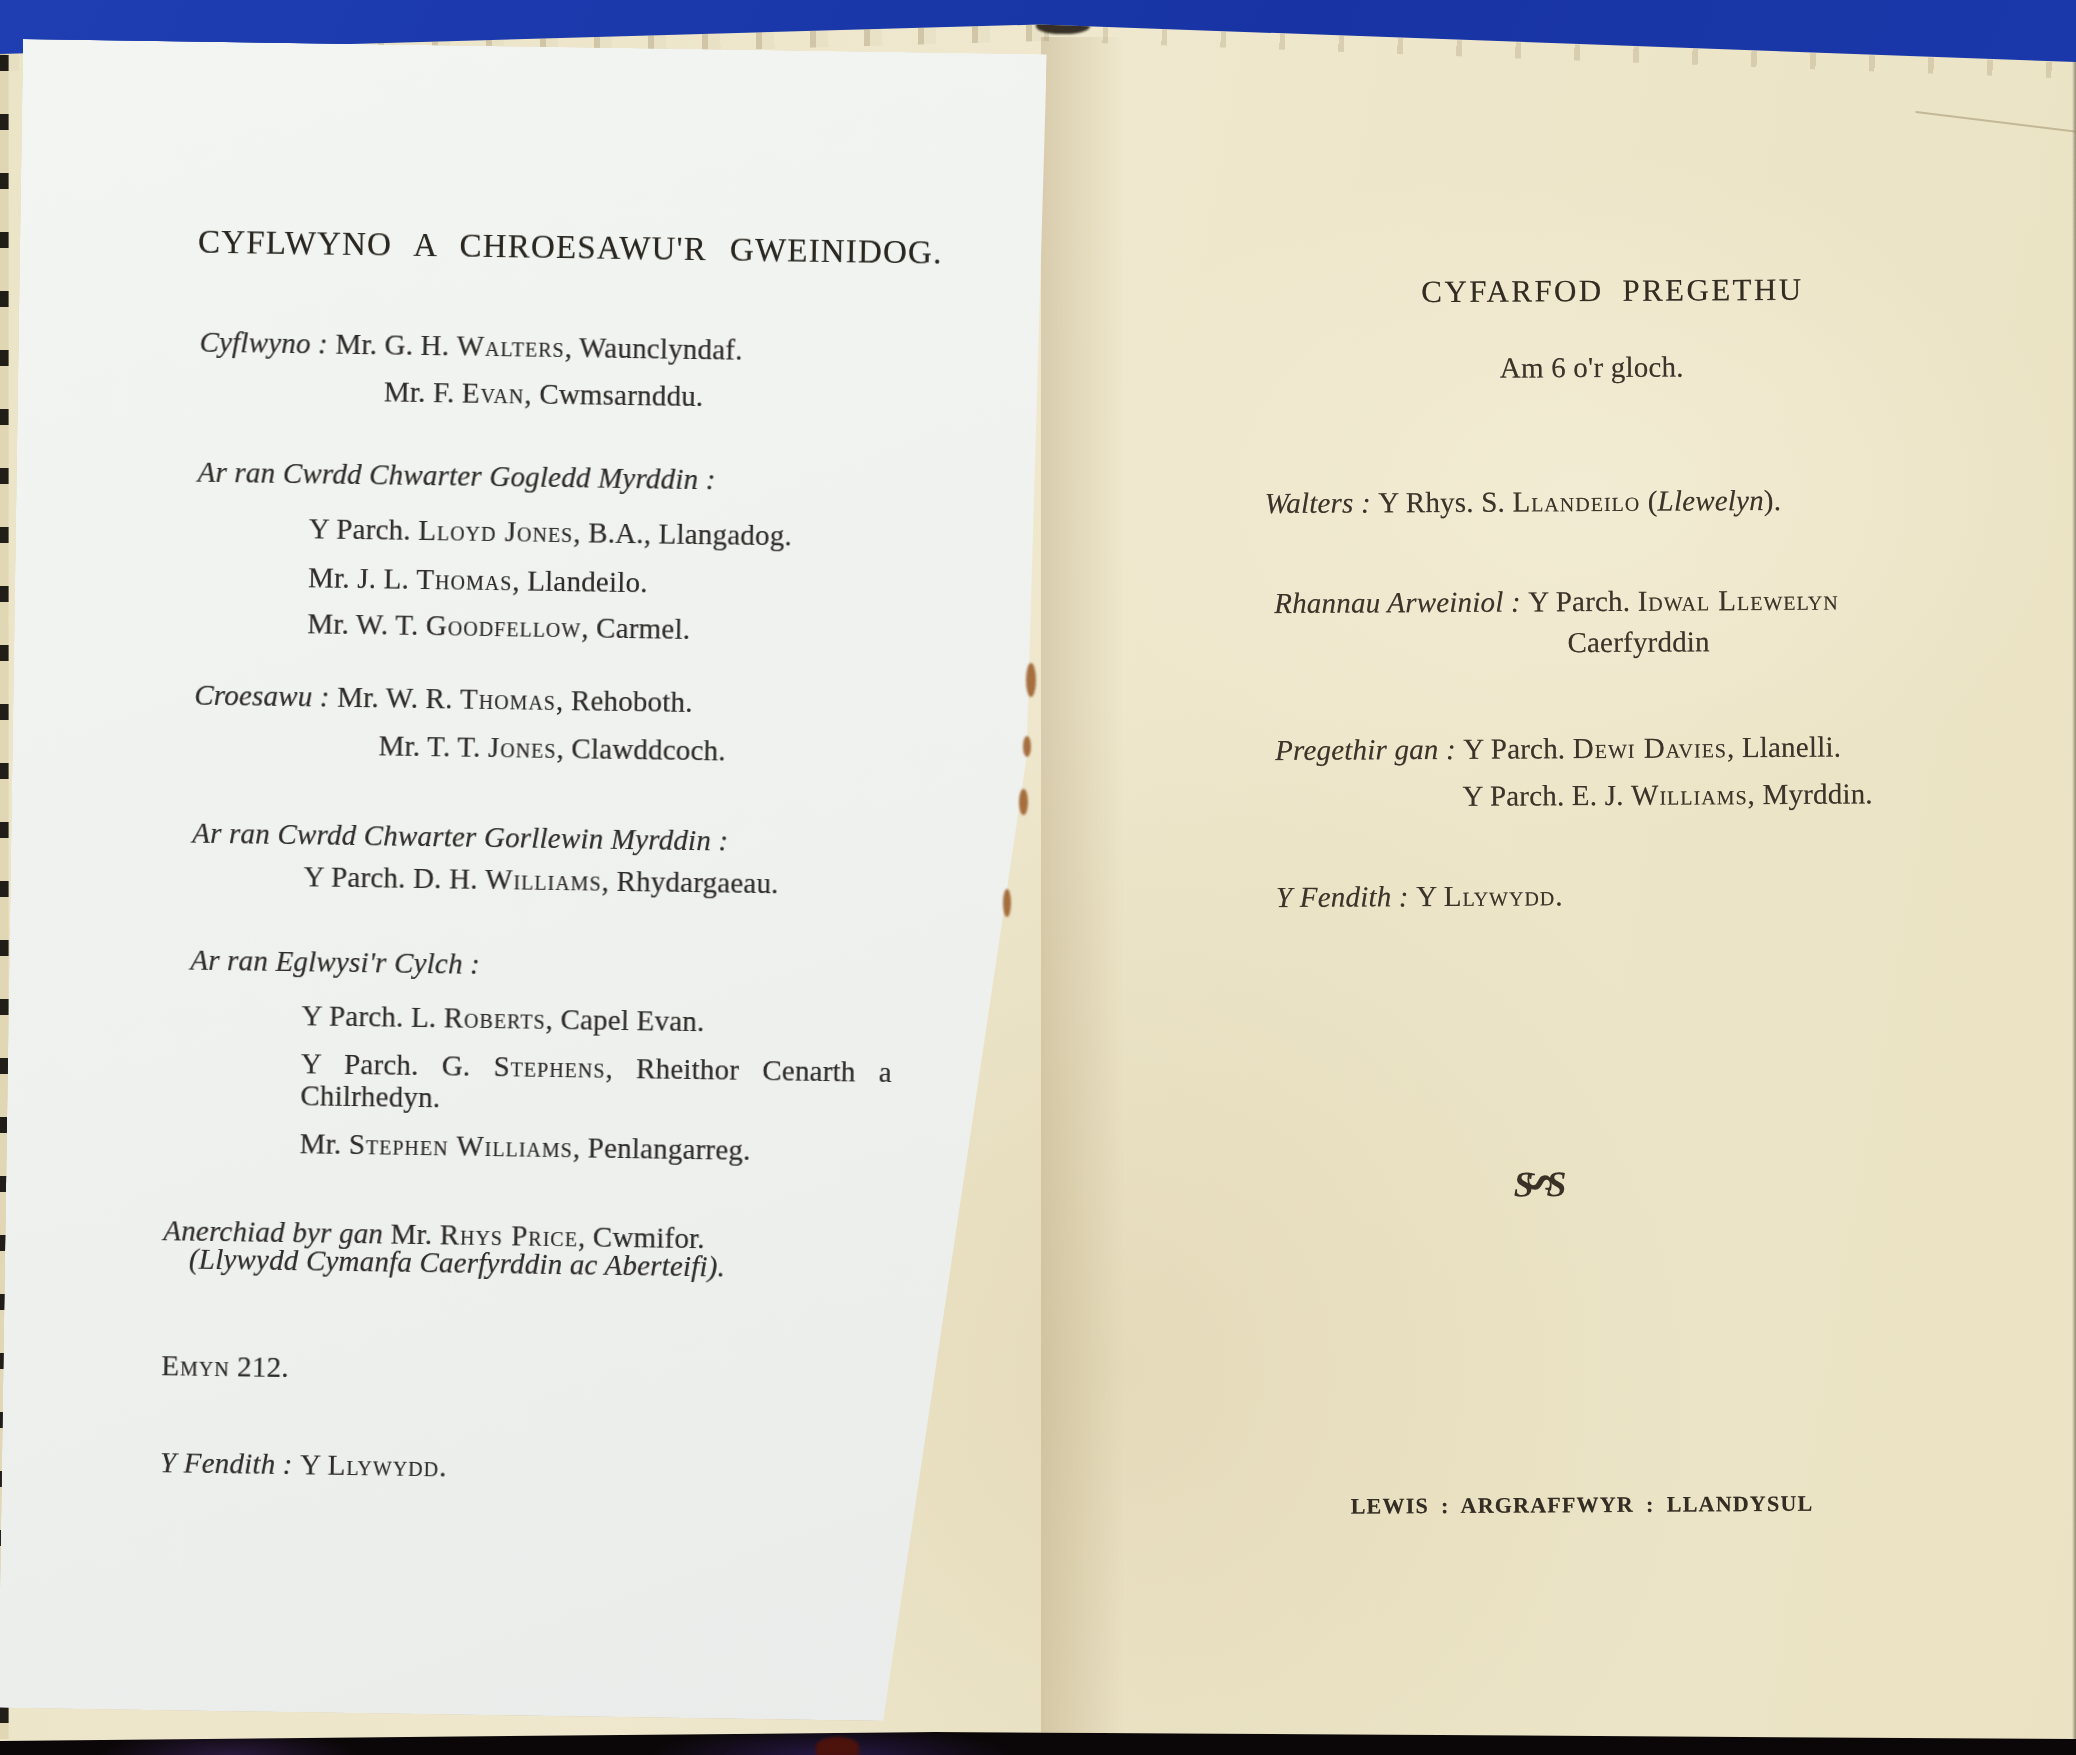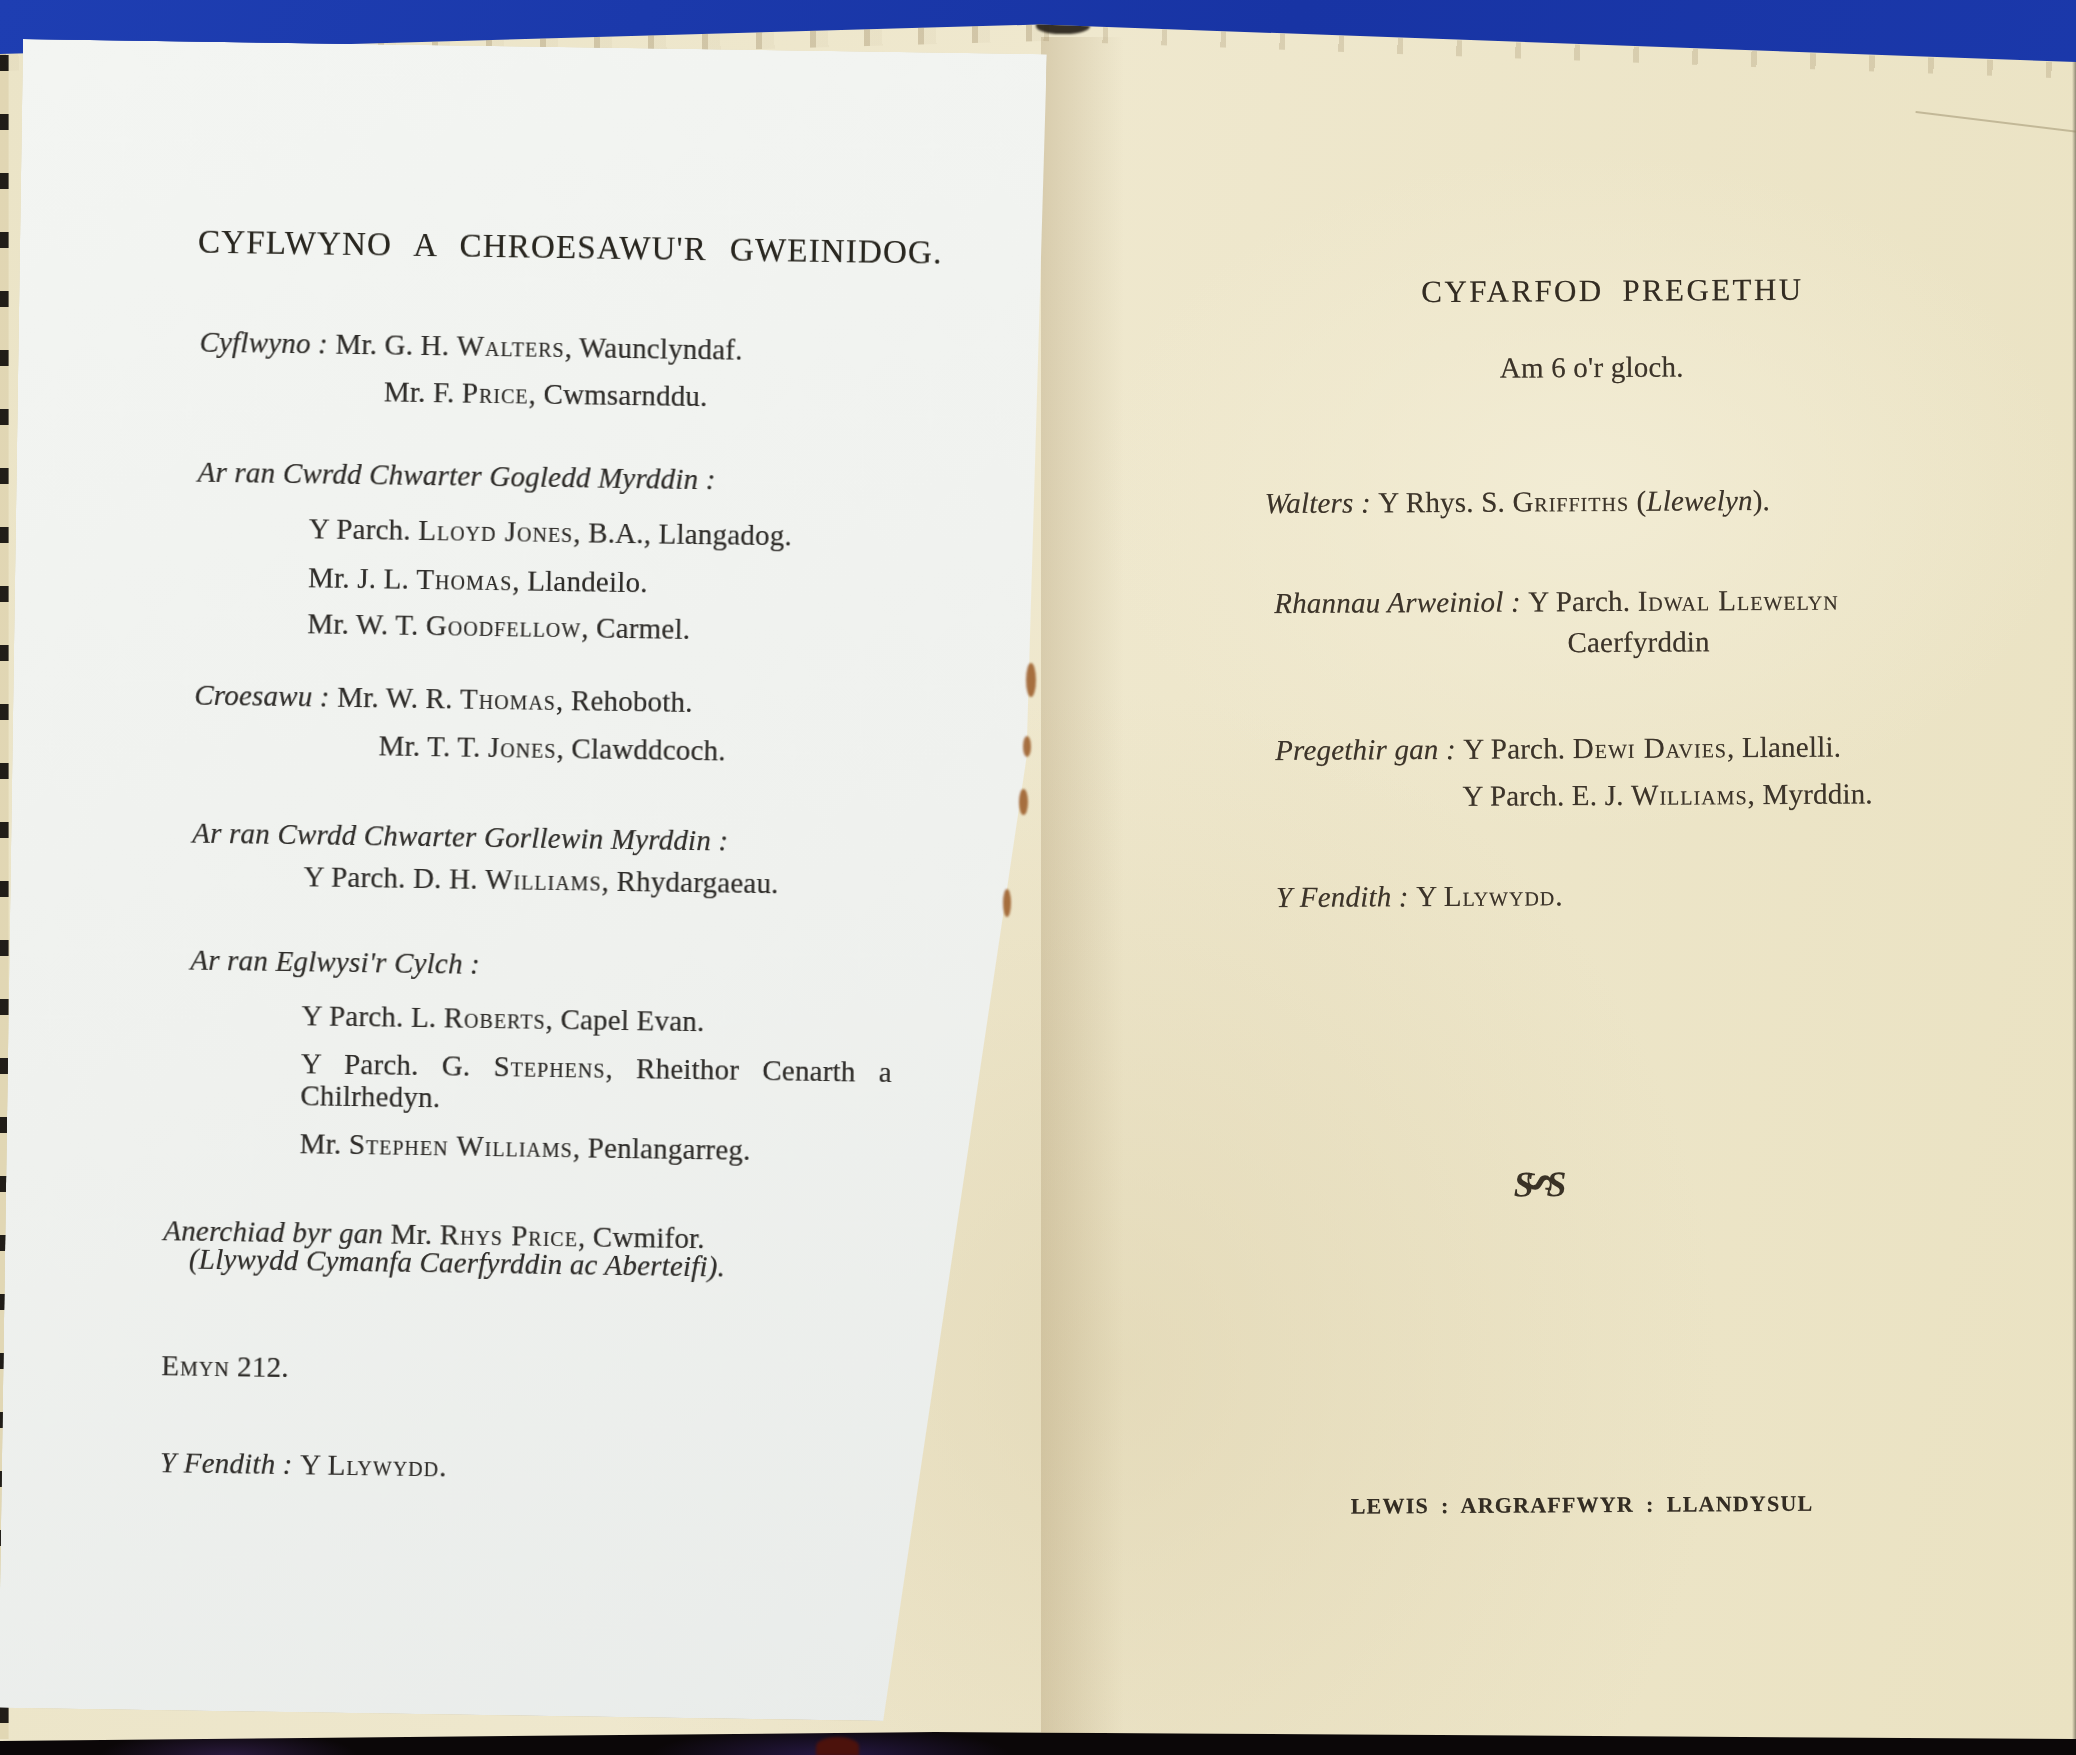--- a/index.html
+++ b/index.html
@@ -89,21 +89,21 @@
     <div class="top-notch-stain"></div>
 
     <div class="right-layer">
       <div class="ln rp-title" style="top:274px;left:1424px">
         <span>CYFARFOD PREGETHU</span>
       </div>
       <div class="ln rp-ink" style="top:351px;left:1502px">
         <span>Am 6 o'r gloch.</span>
       </div>
       <div class="ln rp-ink" style="top:485px;left:1266px">
-        <span class="it">Walters : </span><span>Y Rhys. S. </span><span class="sc">Griffiths</span><span> (</span><span class="it">Llewelyn</span><span>).</span>
+        <span class="it">Walters : </span><span>Y Rhys. S. </span><span class="sc">Llandeilo</span><span> (</span><span class="it">Llewelyn</span><span>).</span>
       </div>
       <div class="ln rp-ink" style="top:585px;left:1275px">
         <span class="it">Rhannau Arweiniol : </span><span>Y Parch. </span><span class="sc">Idwal Llewelyn</span>
       </div>
       <div class="ln rp-ink" style="top:626px;left:1568px">
         <span>Caerfyrddin</span>
       </div>
       <div class="ln rp-ink" style="top:732px;left:1275px">
         <span class="it">Pregethir gan : </span><span>Y Parch. </span><span class="sc">Dewi Davies</span><span>, Llanelli.</span>
       </div>
@@ -124,21 +124,21 @@
 
   <div class="white-page">
     <div class="ln page-title" style="top:182px;left:178px">
       <span>CYFLWYNO A CHROESAWU'R GWEINIDOG.</span>
     </div>
 
     <div class="ln" style="top:284px;left:181px">
       <span class="it">Cyflwyno : </span><span>Mr. G. H. </span><span class="sc">Walters</span><span>, Waunclyndaf.</span>
     </div>
     <div class="ln" style="top:331px;left:366px">
-      <span>Mr. F. </span><span class="sc">Price</span><span>, Cwmsarnddu.</span>
+      <span>Mr. F. </span><span class="sc">Evan</span><span>, Cwmsarnddu.</span>
     </div>
 
     <div class="ln it" style="top:414px;left:181px">
       <span>Ar ran Cwrdd Chwarter Gogledd Myrddin :</span>
     </div>
     <div class="ln" style="top:469px;left:293px">
       <span>Y Parch. </span><span class="sc">Lloyd Jones</span><span>, B.A., Llangadog.</span>
     </div>
     <div class="ln" style="top:518px;left:293px">
       <span>Mr. J. L. </span><span class="sc">Thomas</span><span>, Llandeilo.</span>

